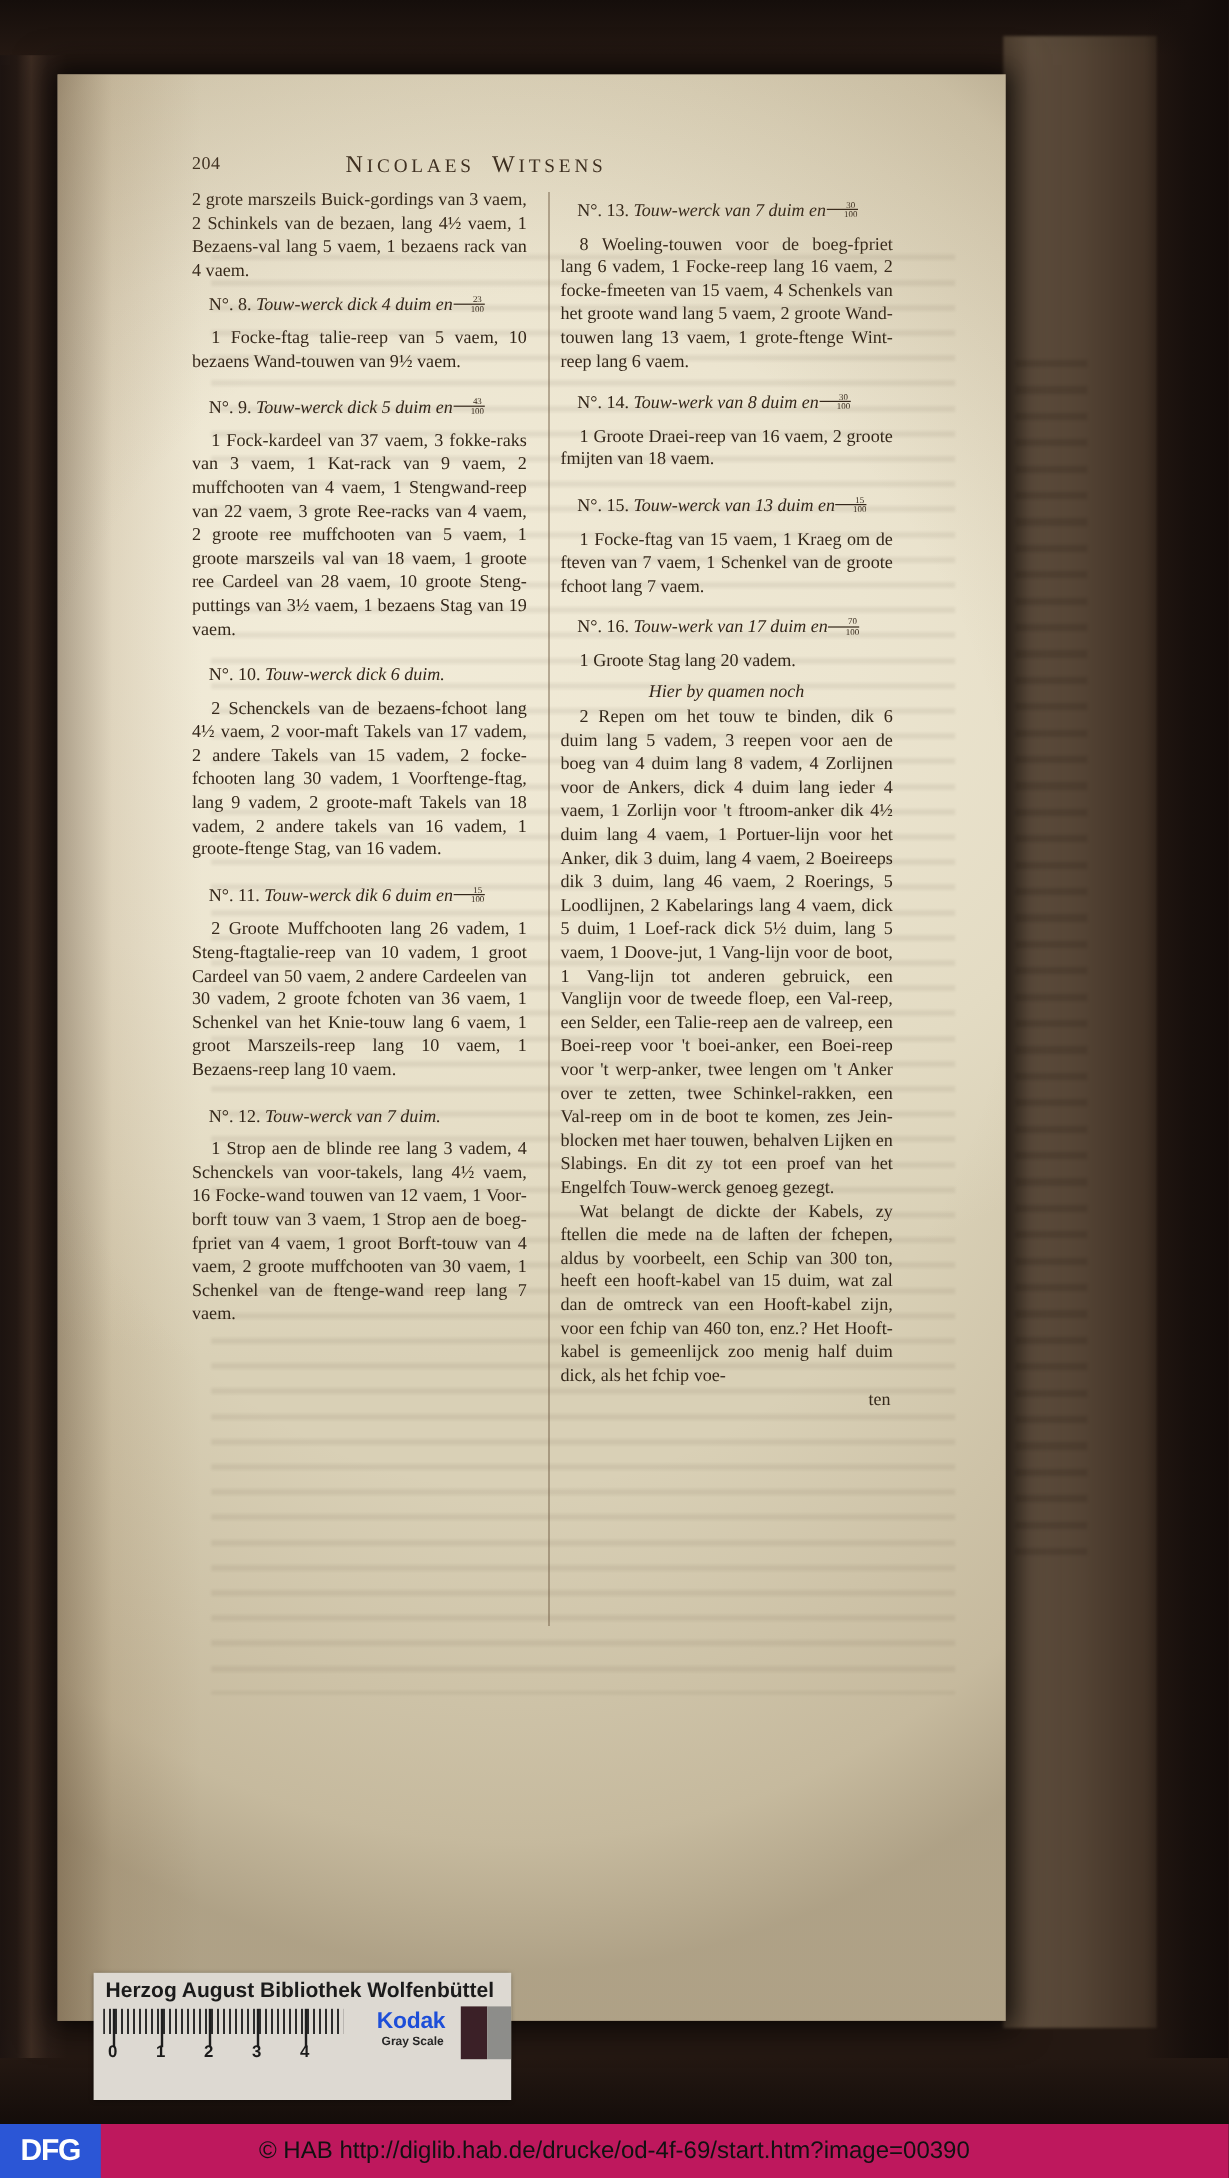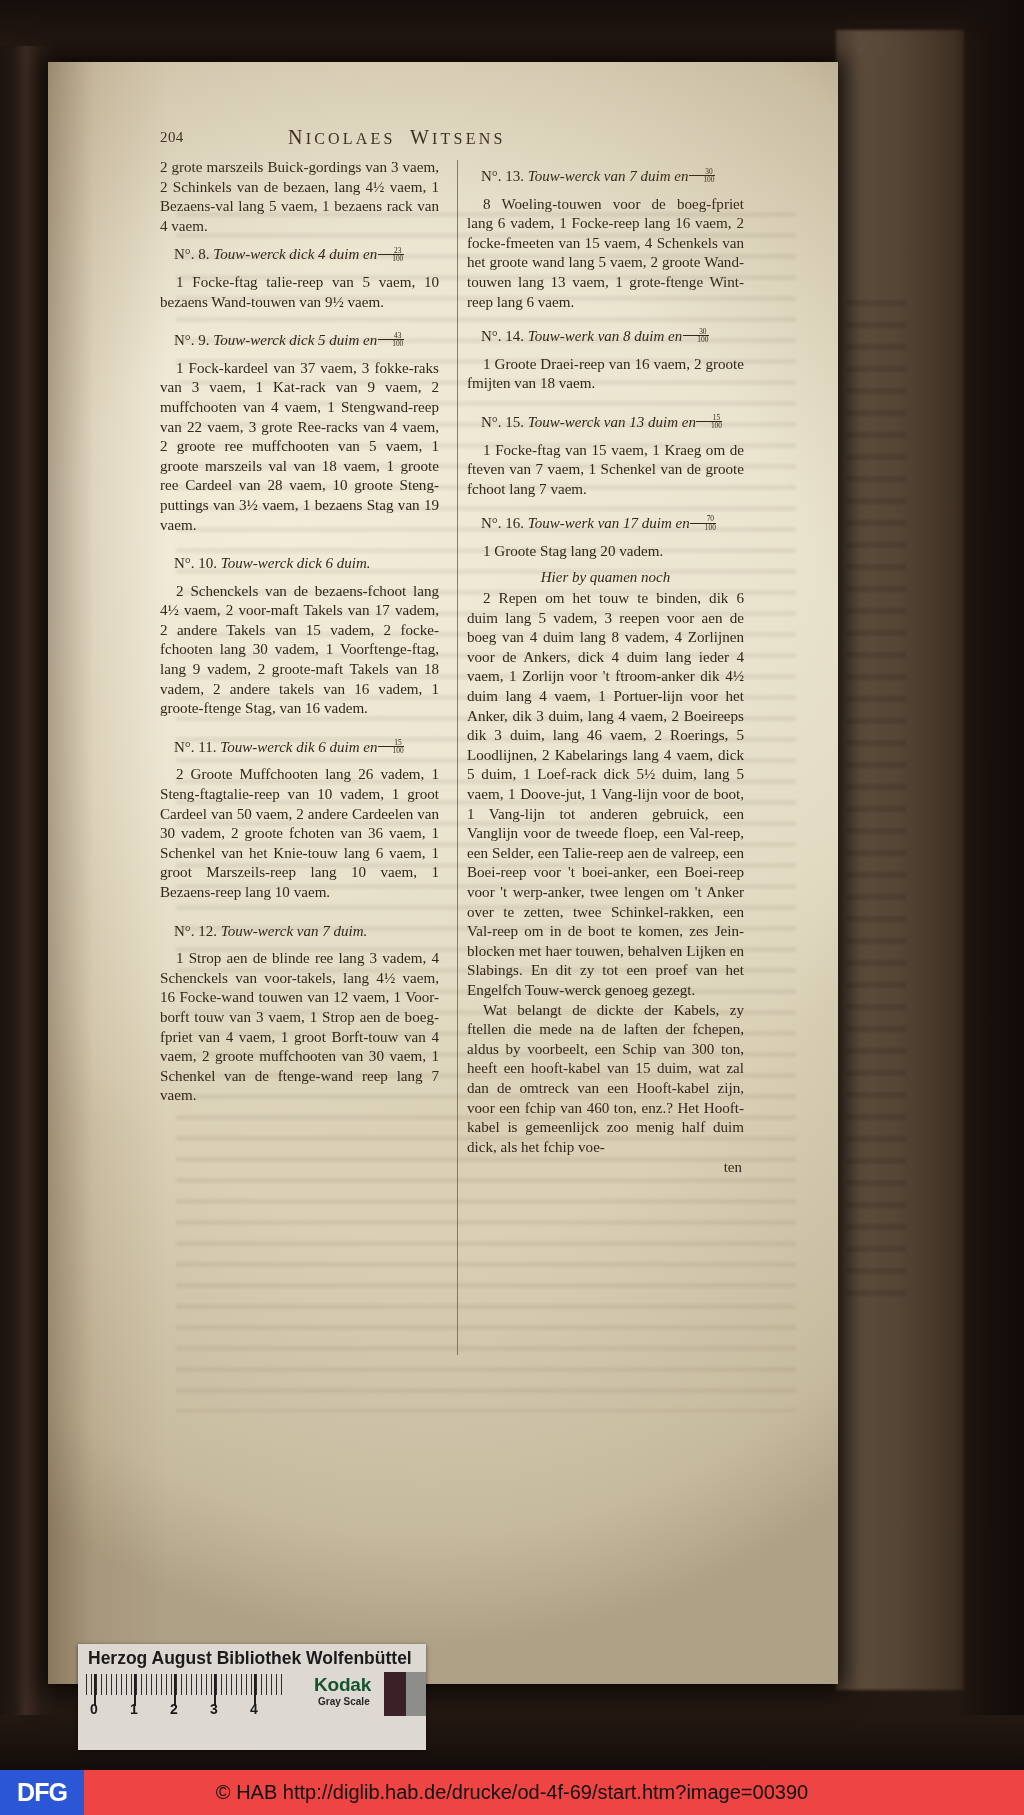--- a/index.html
+++ b/index.html
@@ -253,21 +253,21 @@
     font-size: 14px;
     color: #1a1a1a;
     transform: translateX(-50%);
   }
   #kodak-wordmark {
     position: absolute;
     left: 236px; top: 30px;
     font-family: "Liberation Sans", sans-serif;
     font-weight: bold;
     font-size: 19px;
-    color: #14532d;
+    color: #1d4ed8;
     letter-spacing: -.2px;
   }
   #kodak-sub {
     position: absolute;
     left: 240px; top: 52px;
     font-family: "Liberation Sans", sans-serif;
     font-weight: bold;
     font-size: 10px;
     color: #262626;
     text-align: right;
@@ -284,21 +284,21 @@
     width: 20px; height: 44px;
     background: #8d8d8a;
   }
 
   
   #footer {
     position: absolute;
     left: 0; bottom: 0;
     width: 1024px;
     height: 45px;
-    background: #ef4444;
+    background: #be185d;
     display: flex;
     align-items: center;
   }
   #dfg-logo {
     width: 84px; height: 45px;
     background: #2b56d6;
     display: flex;
     align-items: center;
     justify-content: center;
     font-family: "Liberation Sans", sans-serif;

